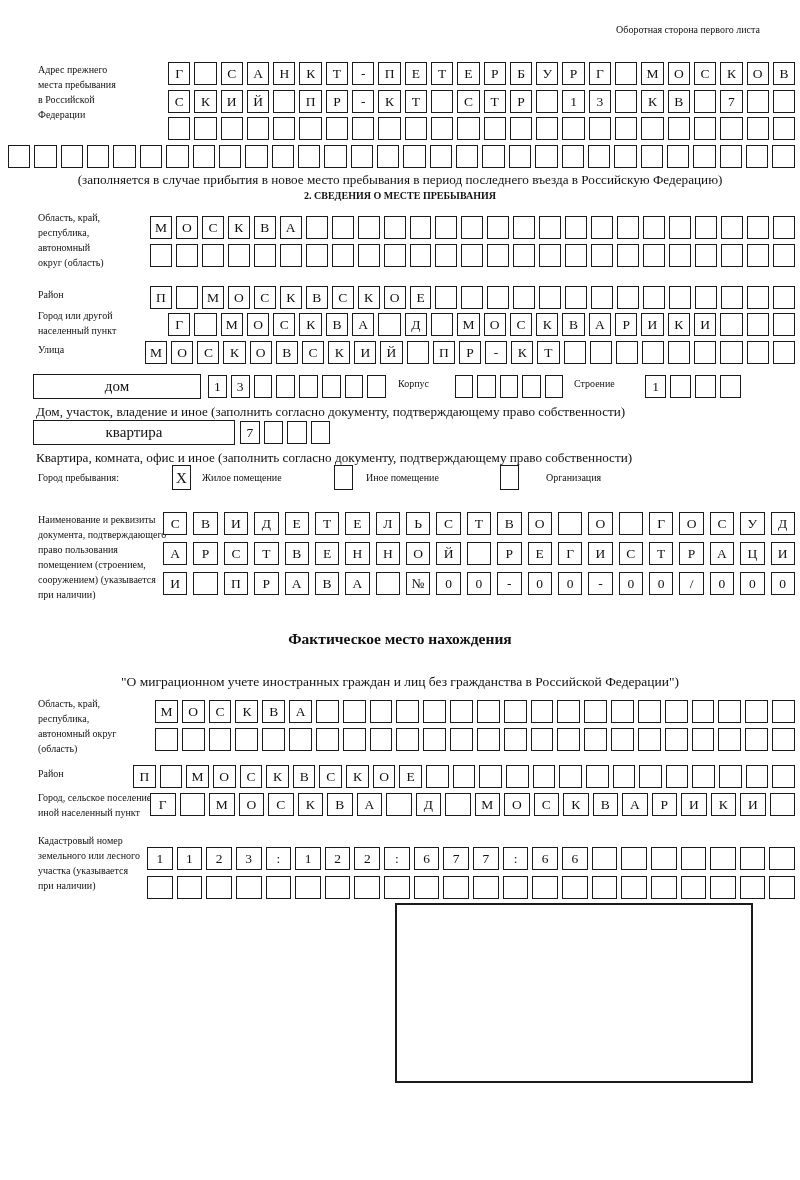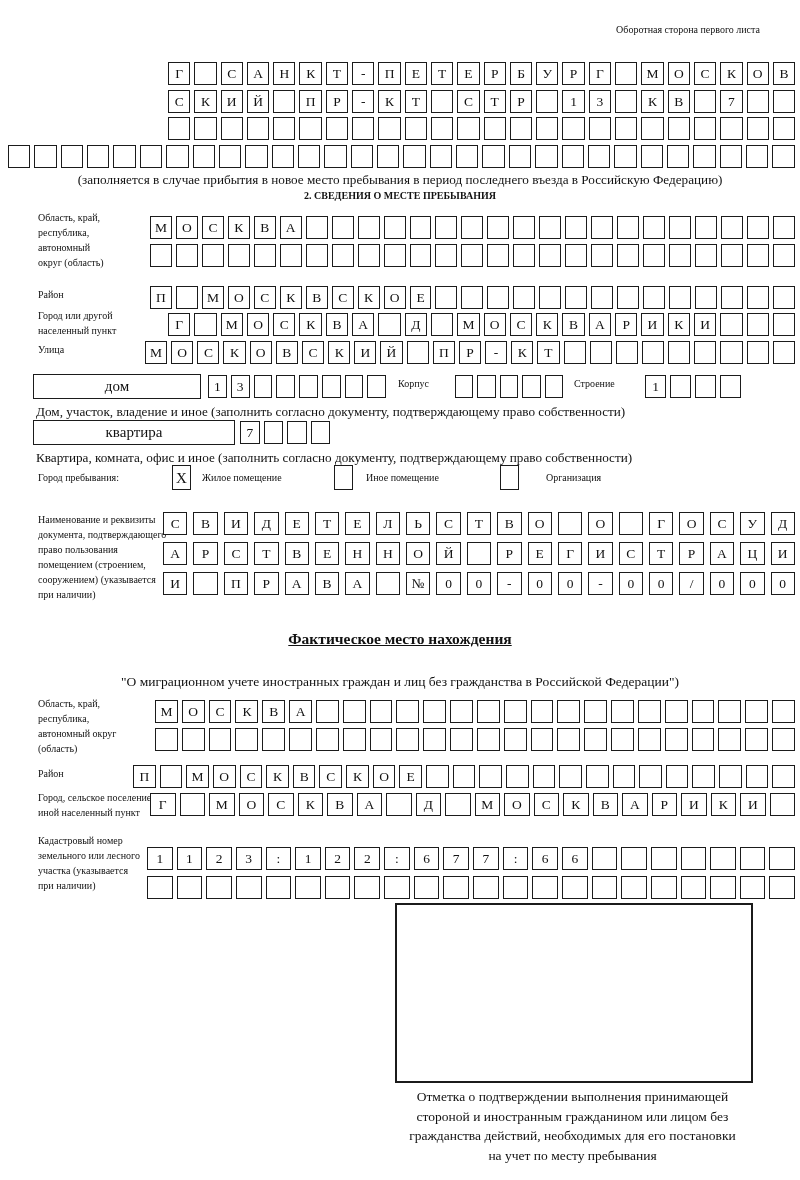--- a/index.html
+++ b/index.html
@@ -28,20 +28,24 @@
   }
   .stampbox{border:2px solid #1b1b1b;background:#fff;}
 </style>
 </head>
 <body>
 
 <div class="page">
 
   <div class="abs lbl" style="top:22px;right:40px;">Оборотная сторона первого листа</div>
 
+  <div class="abs lbl" style="left:38px;top:62px;width:140px;">Адрес прежнего
+места пребывания
+в Российской
+Федерации</div>
   <div class="abs cbrow" style="left:168px;top:62px;width:627px;">
       <span class="cb">Г</span>
       <span class="cb"></span>
       <span class="cb">С</span>
       <span class="cb">А</span>
       <span class="cb">Н</span>
       <span class="cb">К</span>
       <span class="cb">Т</span>
       <span class="cb">-</span>
       <span class="cb">П</span>
@@ -409,21 +413,21 @@
       <span class="cb">0</span>
       <span class="cb">-</span>
       <span class="cb">0</span>
       <span class="cb">0</span>
       <span class="cb">/</span>
       <span class="cb">0</span>
       <span class="cb">0</span>
       <span class="cb">0</span>
     </div>
 
-  <div class="abs bold center" style="left:0;top:630px;width:800px;font-size:15.5px;text-decoration:underline;">Фактическое место нахождения</div>
+  <div class="abs bold center" style="left:0;top:630px;width:800px;font-size:15.5px;">Фактическое место нахождения</div>
   <div class="abs note center" style="left:0;top:673px;width:800px;font-size:13.5px;">"О миграционном учете иностранных граждан и лиц без гражданства в Российской Федерации")</div>
 
   <div class="abs lbl" style="left:38px;top:696px;width:150px;">Область, край,
 республика,
 автономный округ
 (область)</div>
   <div class="abs cbrow" style="left:155px;top:700px;width:640px;">
       <span class="cb">М</span>
       <span class="cb">О</span>
       <span class="cb">С</span>
@@ -579,18 +583,14 @@
       <span class="cb"></span>
       <span class="cb"></span>
       <span class="cb"></span>
       <span class="cb"></span>
       <span class="cb"></span>
       <span class="cb"></span>
       <span class="cb"></span>
     </div>
 
   <div class="abs stampbox" style="left:395px;top:903px;width:354px;height:176px;"></div>
-  <div class="abs note center" style="left:385px;top:1087px;width:375px;font-size:13.5px;line-height:1.45;white-space:pre-line;">Отметка о подтверждении выполнения принимающей
-стороной и иностранным гражданином или лицом без
-гражданства действий, необходимых для его постановки
-на учет по месту пребывания</div>
 
 </div>
 
 </body></html>

